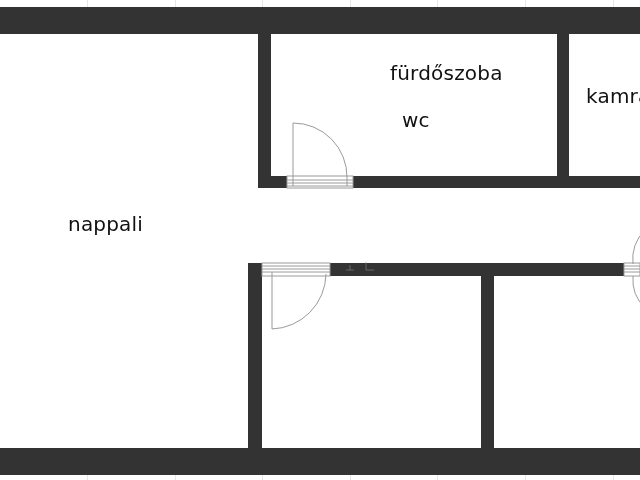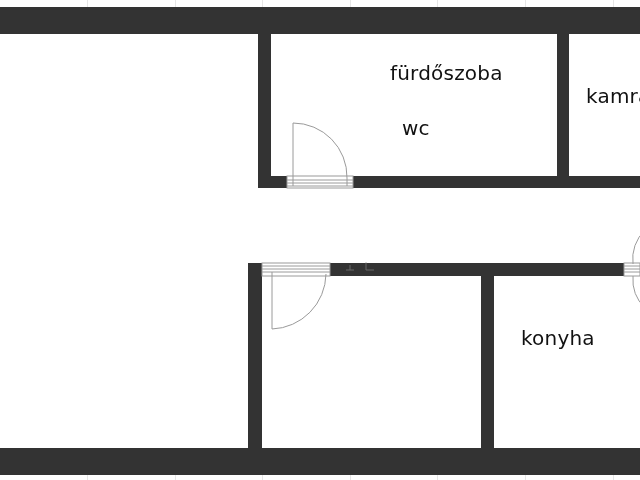--- a/index.html
+++ b/index.html
@@ -74,18 +74,18 @@
       <path d="M633 276 A 40 40 0 0 0 645 308"></path>
     </g>
 
     <g stroke="#8a8a8a" fill="none" stroke-width="1" opacity="0.6">
       <line x1="350" y1="265" x2="350" y2="270"></line>
       <line x1="346" y1="270" x2="354" y2="270"></line>
       <path d="M366 262 L 366 270 L 374 270"></path>
     </g>
   </svg>
 
+  <div class="label" style="left:68px;top:212px">nappali</div>
   <div class="label" style="left:390px;top:61px">fürdőszoba</div>
-  <div class="label" style="left:402px;top:116px">wc</div>
+  <div class="label" style="left:402px;top:108px">wc</div>
   <div class="label" style="left:586px;top:84px">kamra</div>
-  <div class="label" style="left:521px;top:326px">konyha</div>
 
 </div>
 
 </body></html>

